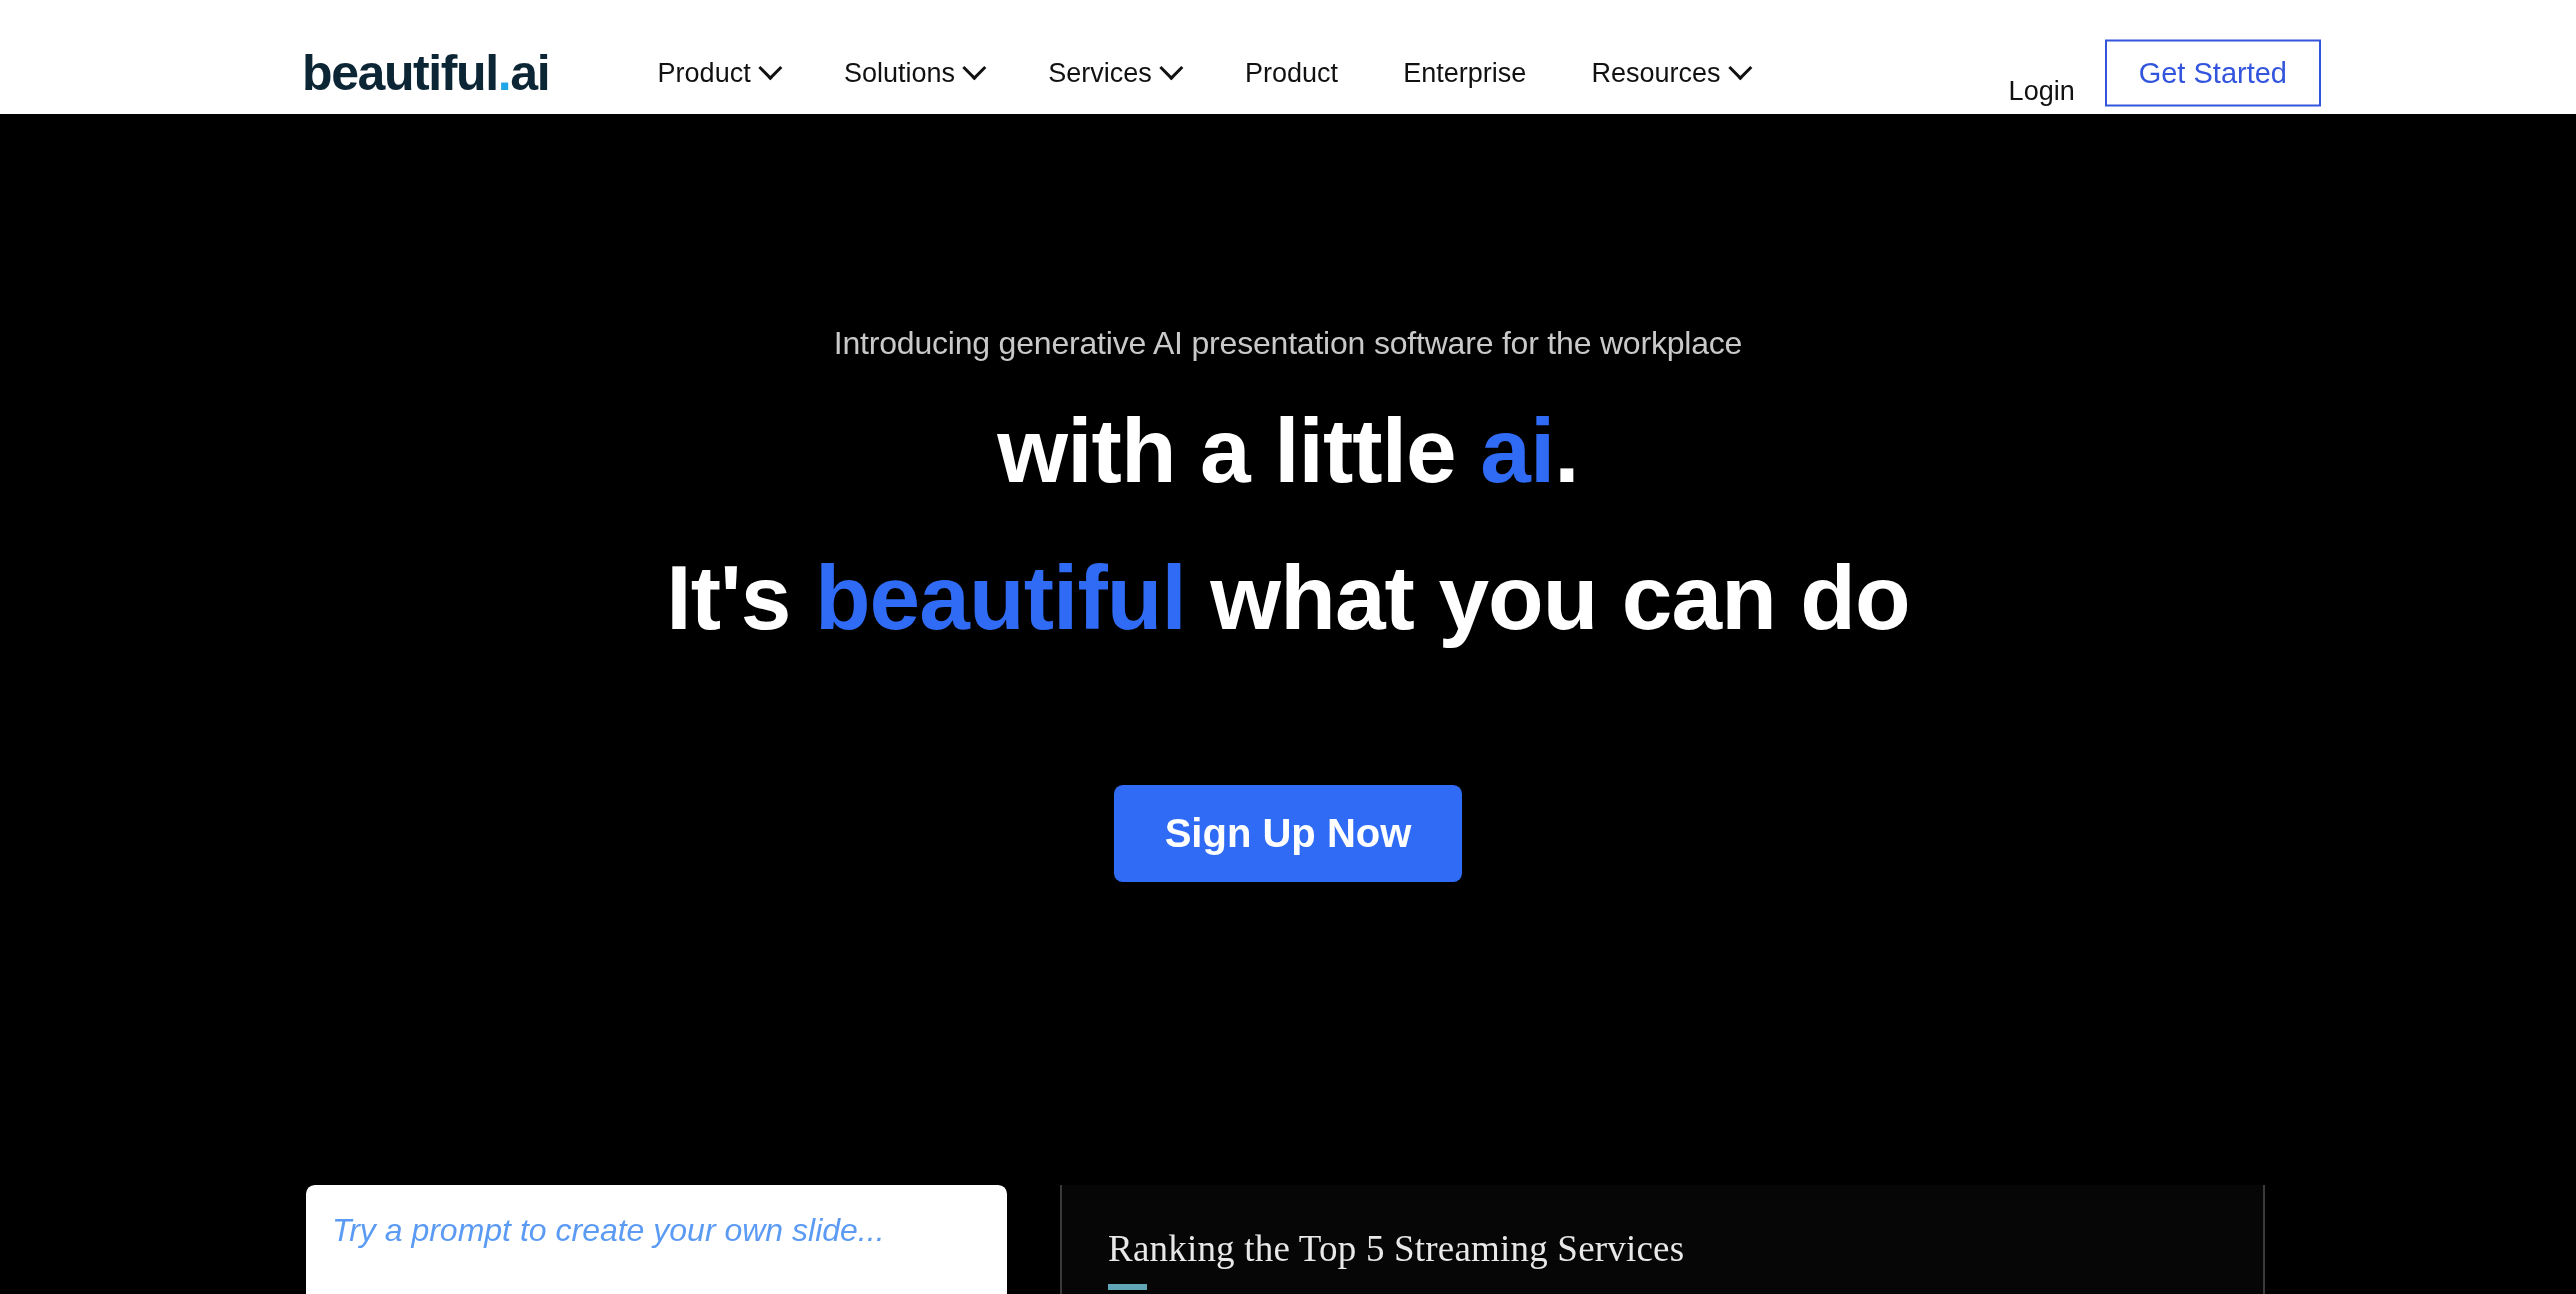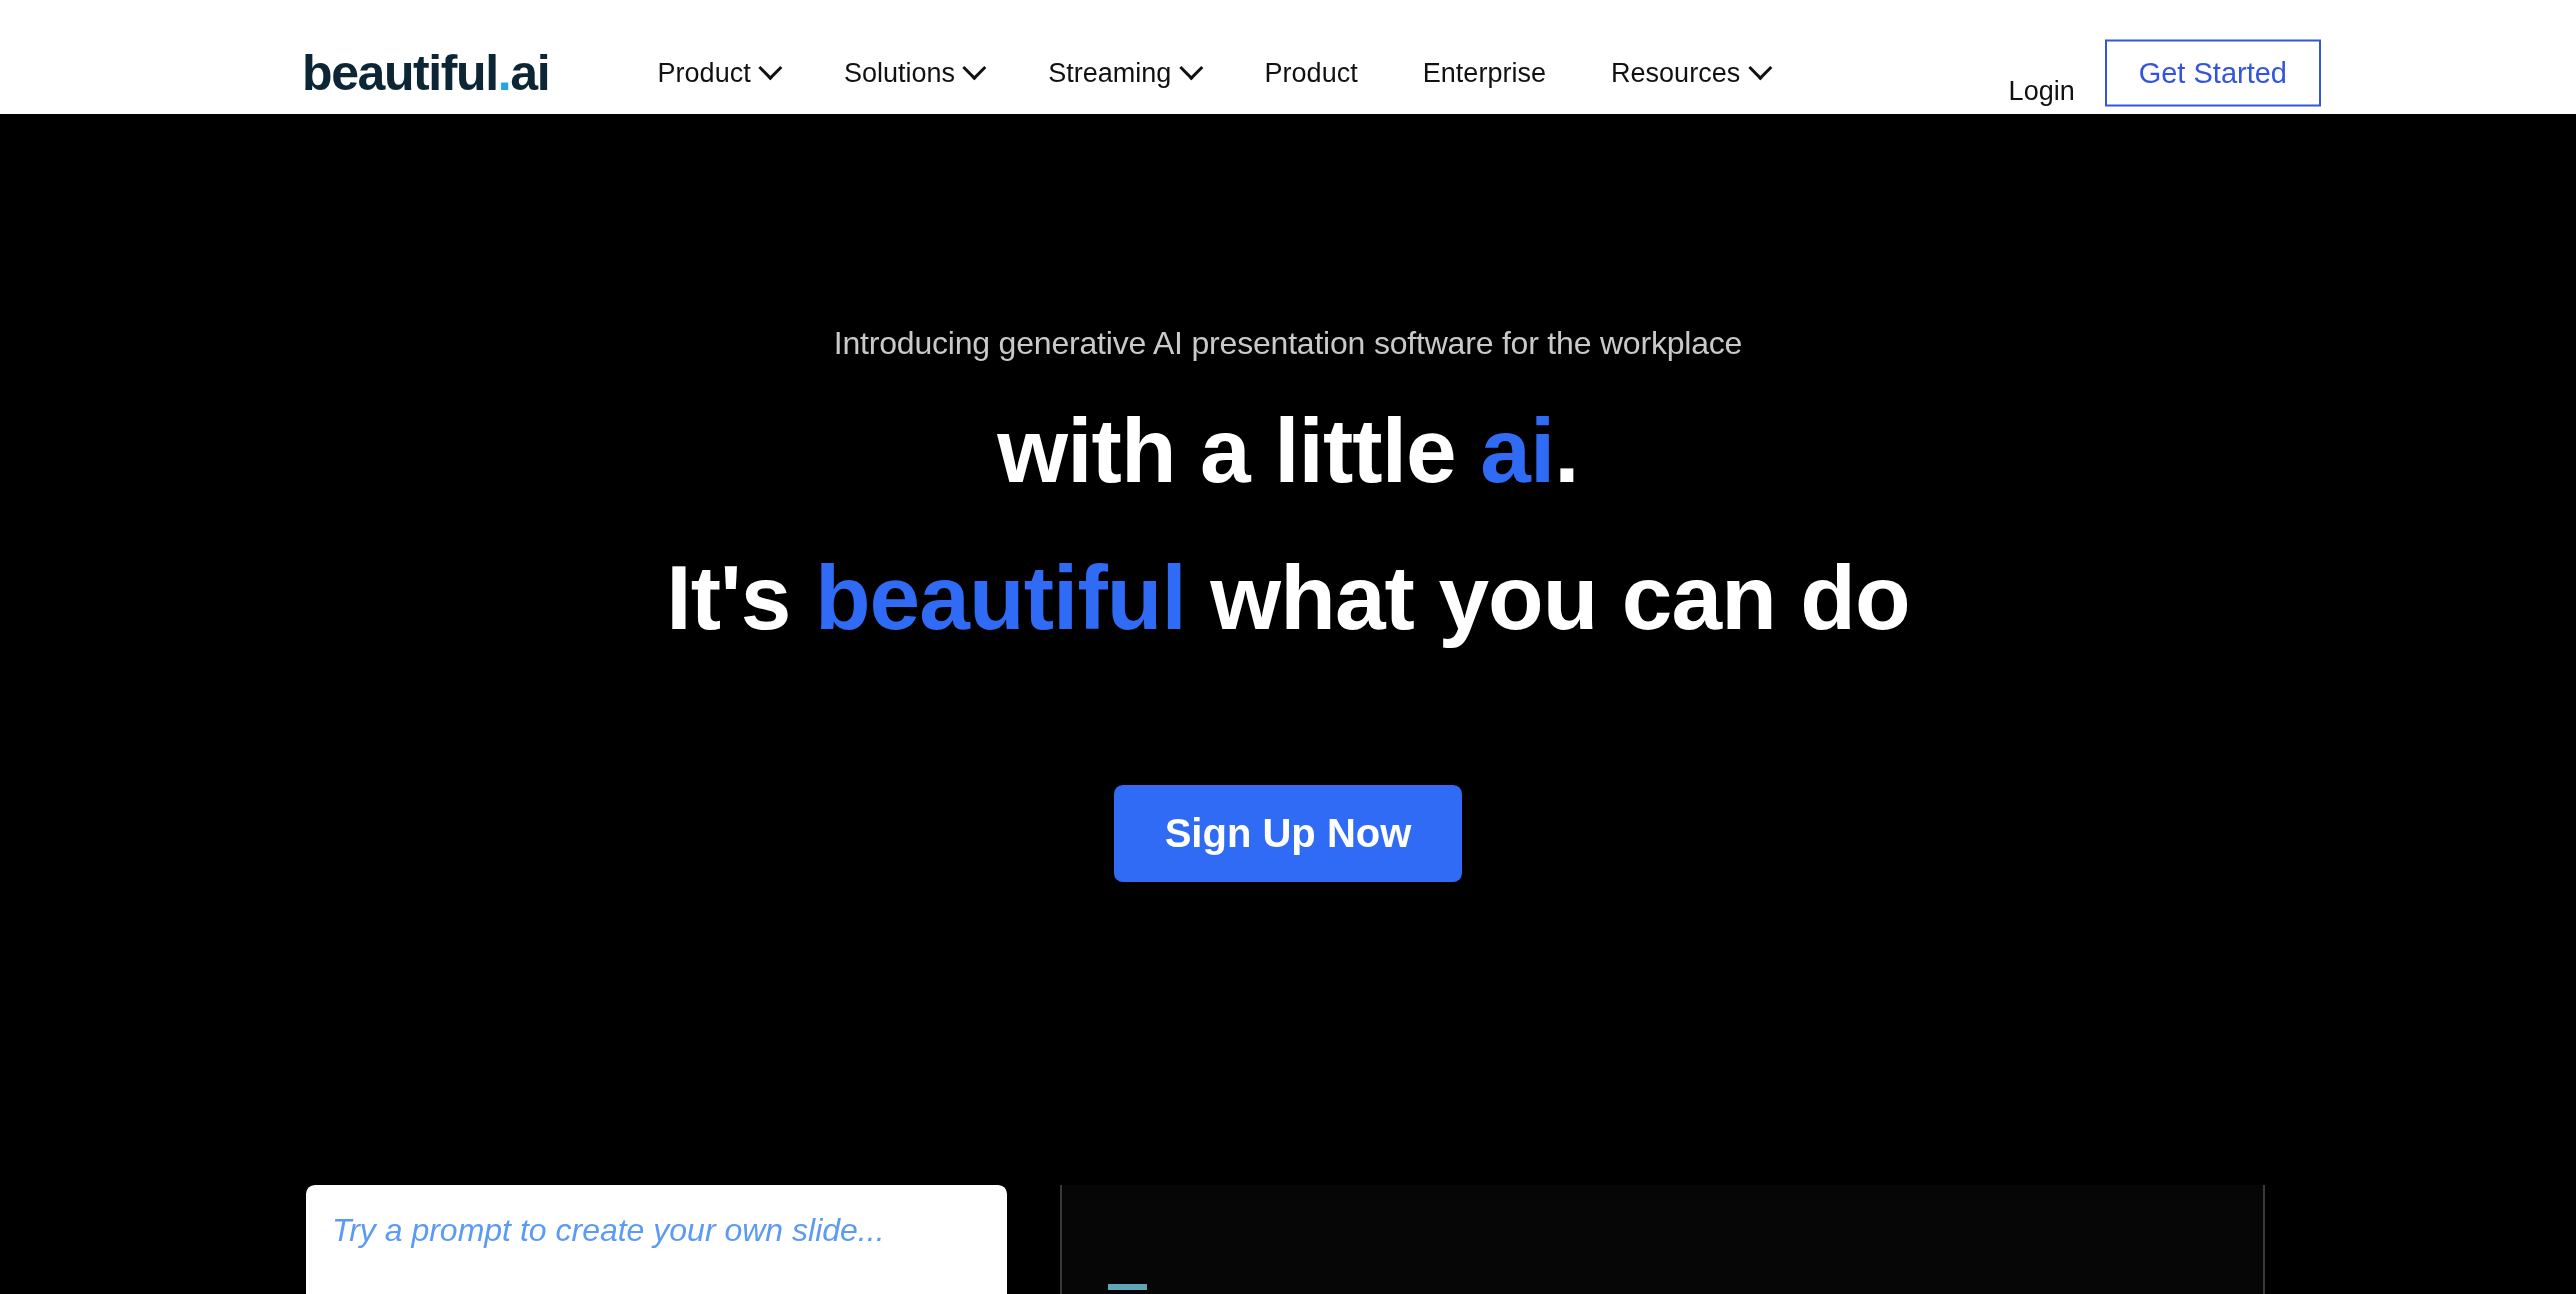--- a/index.html
+++ b/index.html
@@ -232,21 +232,21 @@
   <nav class="nav">
     <div class="nav-item">
       <span>Product</span>
       <span class="chev"></span>
     </div>
     <div class="nav-item">
       <span>Solutions</span>
       <span class="chev"></span>
     </div>
     <div class="nav-item">
-      <span>Streaming</span>
+      <span>Services</span>
       <span class="chev"></span>
     </div>
     <div class="nav-item">
       <span>Product</span>
     </div>
     <div class="nav-item">
       <span>Enterprise</span>
     </div>
     <div class="nav-item">
       <span>Resources</span>
@@ -277,19 +277,20 @@
 
     <div class="prompt-col">
       <textarea class="prompt-box" placeholder="Try a prompt to create your own slide..." style=""></textarea>
 
     </div>
 
     <div class="vrule left"></div>
     <div class="vrule right"></div>
 
     <div class="slide" style="background: rgb(6, 6, 6);">
+      <div class="slide-title">Ranking the Top 5 Streaming Services</div>
       <div class="slide-accent" style="background: rgb(95, 165, 182);"></div>
 
     </div>
 
   </div>
 </div>
 
 
 </body></html>

